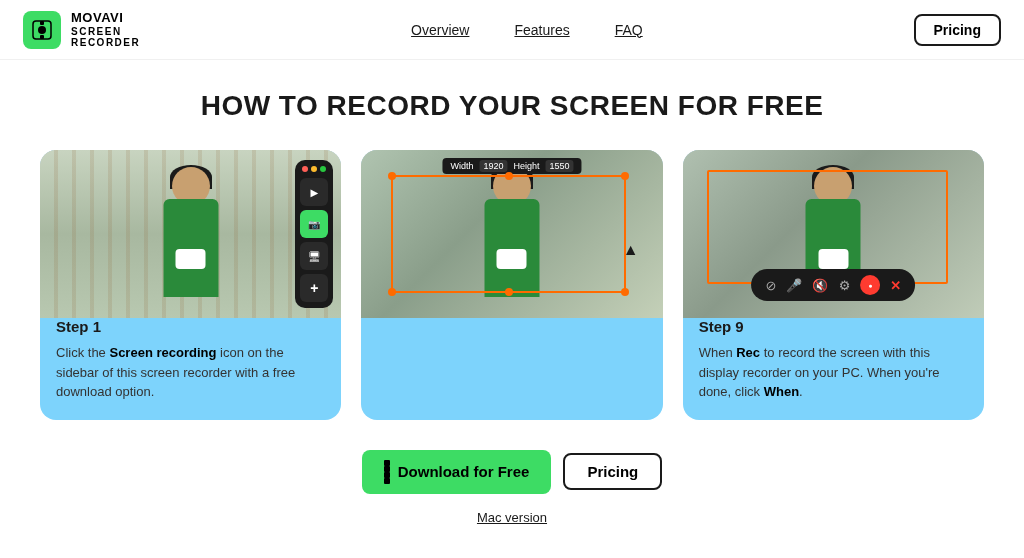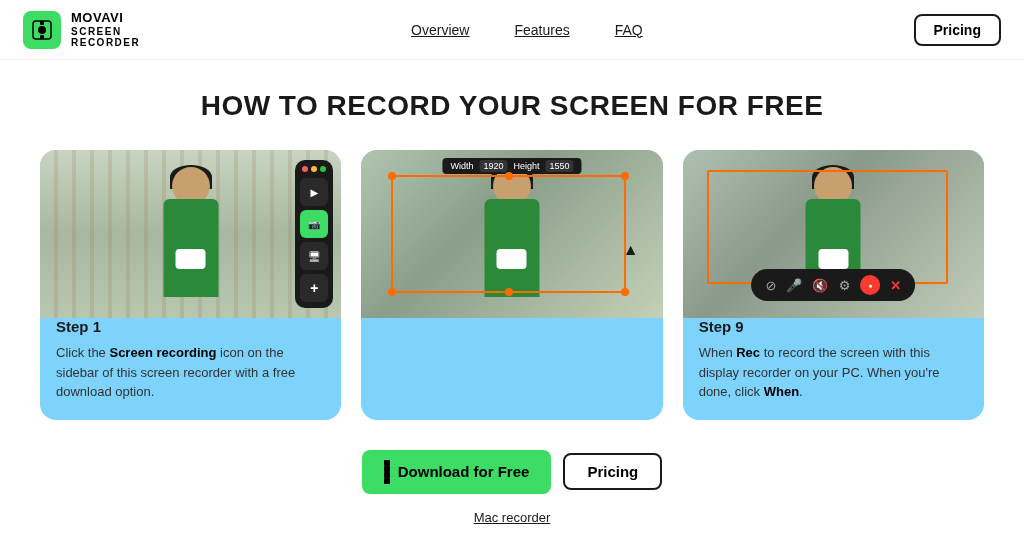--- a/index.html
+++ b/index.html
@@ -533,15 +533,15 @@
         <div class="win-icon">
           <span style="display:block;background:#000;width:6px;height:6px;border-radius:1px;"></span>
           <span style="display:block;background:#000;width:6px;height:6px;border-radius:1px;"></span>
           <span style="display:block;background:#000;width:6px;height:6px;border-radius:1px;"></span>
           <span style="display:block;background:#000;width:6px;height:6px;border-radius:1px;"></span>
         </div>
         <span>Download for Free</span>
       </button>
       <button class="btn-pricing-cta">Pricing</button>
     </div>
-    <a class="mac-link">Mac recorder</a>
+    <a class="mac-link">Mac version</a>
   </div>
 </main>
 
 </body></html>

